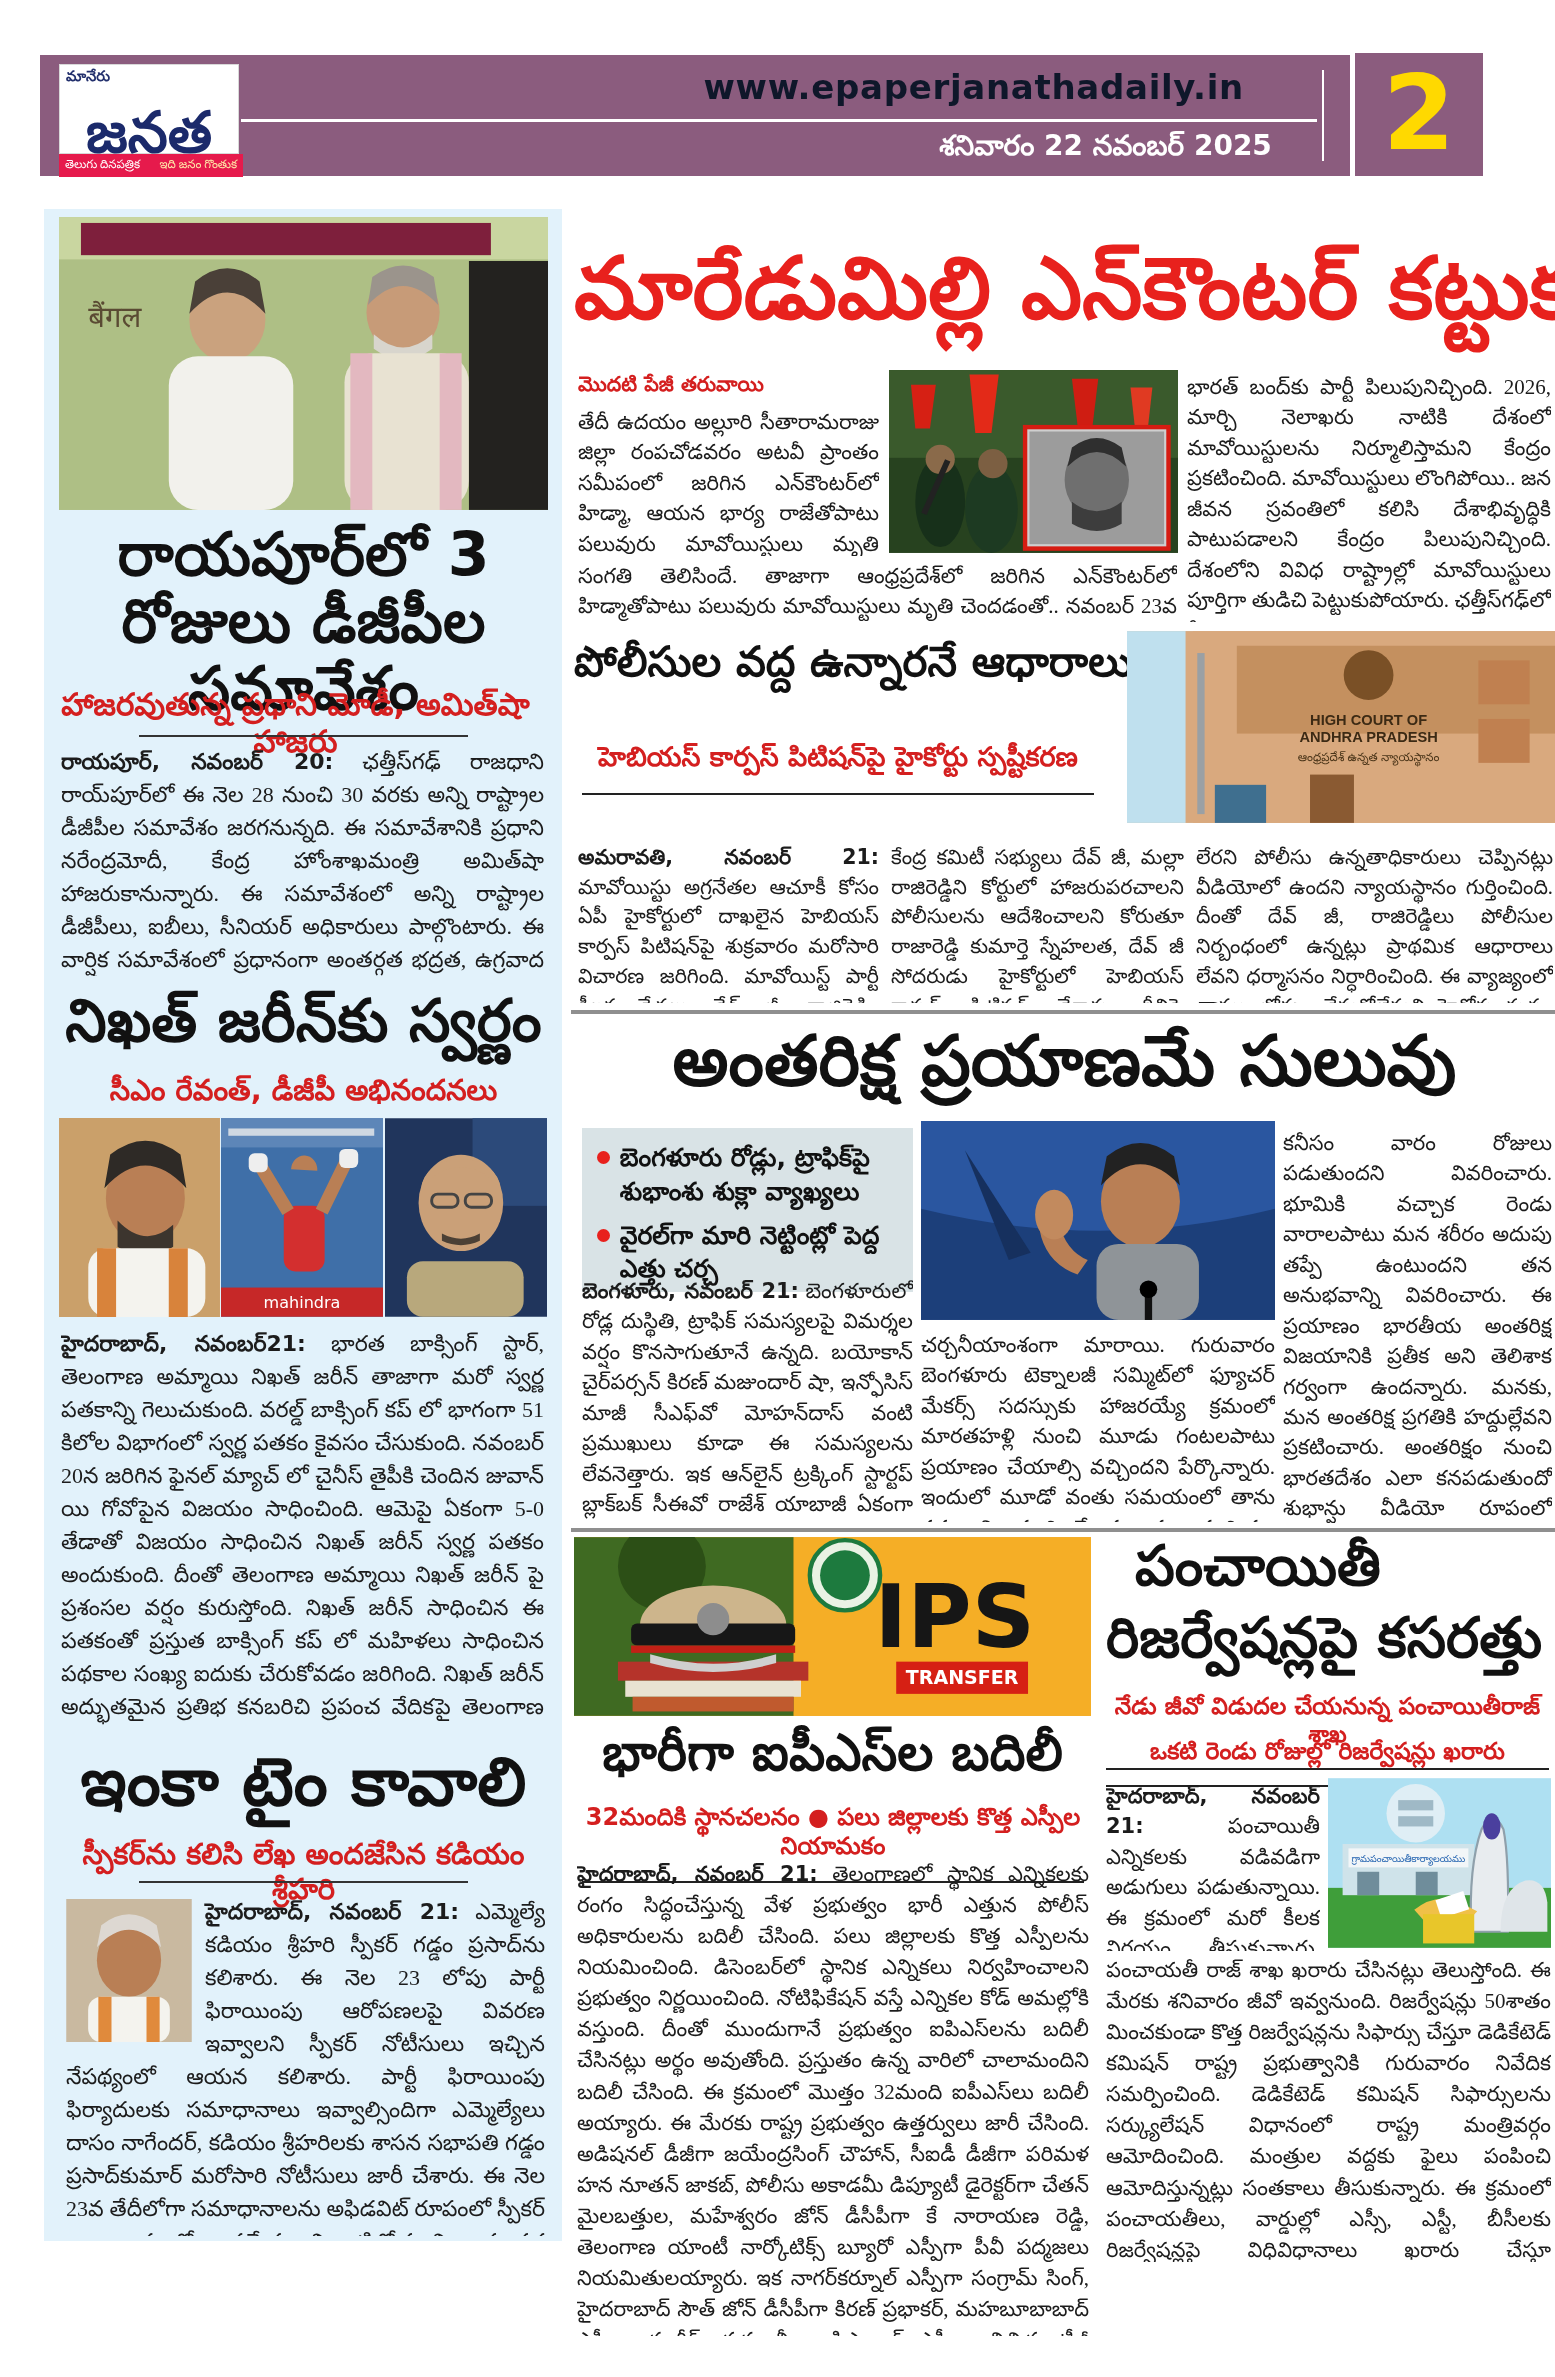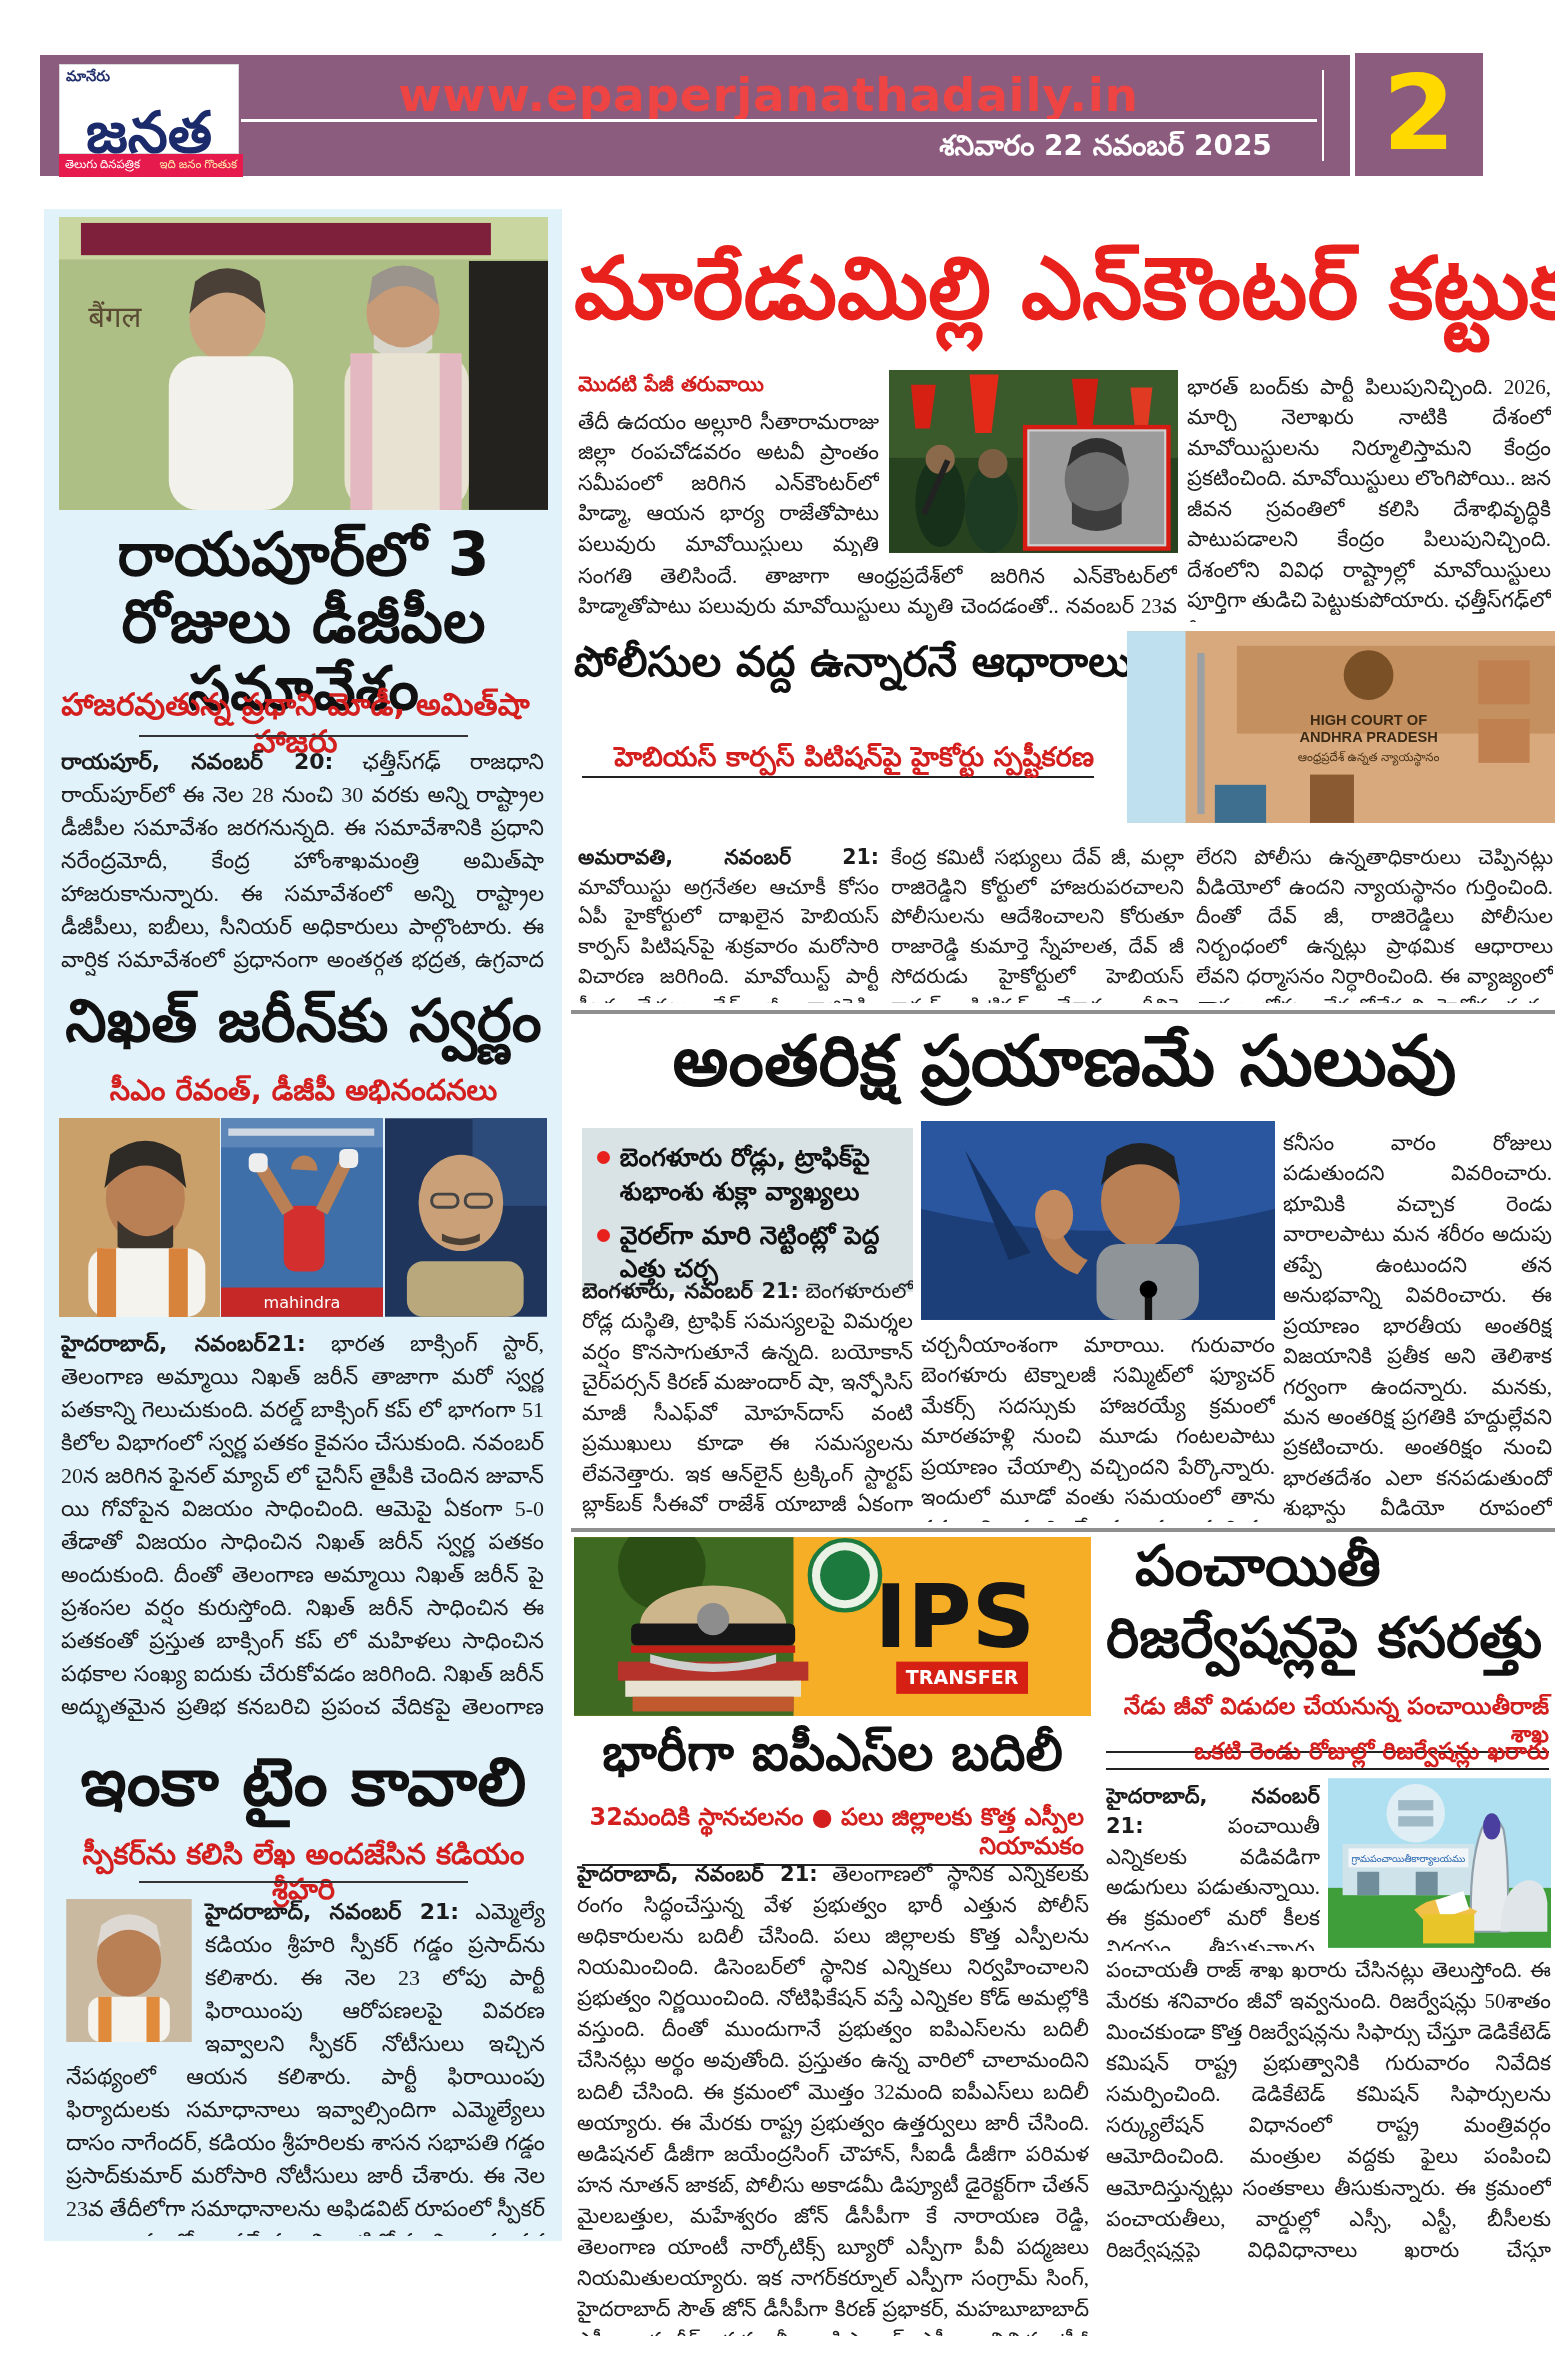--- a/index.html
+++ b/index.html
@@ -4,38 +4,38 @@
 <style>
   html,body{margin:0;padding:0;background:#fff;}
   #page{position:relative;width:1556px;height:2377px;background:#fff;overflow:hidden;
         font-family:"Liberation Serif",serif;color:#1c1c1c;}
   .abs{position:absolute;}
   .clip{overflow:hidden;}
   
   .hbar{background:#8b5c7e;}
   .pnum{background:#8b5c7e;color:#ffd900;font-family:"DejaVu Sans",sans-serif;
         font-weight:bold;font-size:104px;text-align:center;line-height:121px;}
-  .site{color:#ef4444;font-family:"DejaVu Sans",sans-serif;font-weight:bold;
-        font-size:47px;text-align:center;letter-spacing:0.7px;}
+  .site{color:#0f172a;font-family:"DejaVu Sans",sans-serif;font-weight:bold;
+        font-size:34px;text-align:right;letter-spacing:0.7px;}
   .hdate{color:#ffffff;font-family:"DejaVu Sans",sans-serif;font-weight:bold;
          font-size:28px;text-align:center;}
   .hline{background:#ffffff;}
   .logo{background:#ffffff;border:1.5px solid #d8d8d8;}
   .logo-top{color:#23306d;font-size:14.6px;font-weight:bold;}
   .logo-main{color:#1b2a6b;font-family:"DejaVu Sans",sans-serif;font-weight:bold;
              font-size:57px;line-height:63px;text-align:center;}
   .logo-strip{background:#e61a4c;color:#fff;font-size:11.7px;display:flex;
               justify-content:space-between;align-items:center;padding:0 5.9px;box-sizing:border-box;}
   .logo-strip .r{color:#ffe9a8;}
   
   .bluebg{background:#e2f2fb;}
   .hl{font-family:"DejaVu Sans",sans-serif;font-weight:bold;color:#111;text-align:center;line-height:1.12;}
   .hl-red{font-family:"DejaVu Sans",sans-serif;font-weight:bold;color:#e8211d;text-align:center;line-height:1.1;}
   .sub{font-family:"DejaVu Sans",sans-serif;font-weight:bold;color:#d41f1f;text-align:center;line-height:1.2;}
-  .sub-u{border-bottom:2.2px solid #222;padding-bottom:3px;text-align:right;}
+  .sub-u{border-bottom:2.2px solid #222;padding-bottom:20px;}
   .divline{background:#333;height:2.2px;}
   .gdiv{background:#8f8f8f;height:3.7px;}
   .body{font-size:22px;line-height:1.5;text-align:justify;}
   .body b{font-family:"DejaVu Sans",sans-serif;}
   .sm{font-size:20.5px;line-height:1.45;}
   .redlabel{font-family:"DejaVu Sans",sans-serif;font-weight:bold;color:#d41f1f;font-size:20.5px;}
   .bulbox{background:#d9e3e6;padding:13px 10.2px 7.3px 10.2px;box-sizing:border-box;}
   .bullet{display:flex;margin-bottom:10.2px;}
   .dot{width:13px;height:13px;border-radius:50%;background:#e8211d;margin:10.2px 10.2px 0 4.4px;flex:0 0 13px;}
   .btext{font-family:"DejaVu Sans",sans-serif;font-weight:bold;font-size:25px;line-height:1.35;color:#111;}

